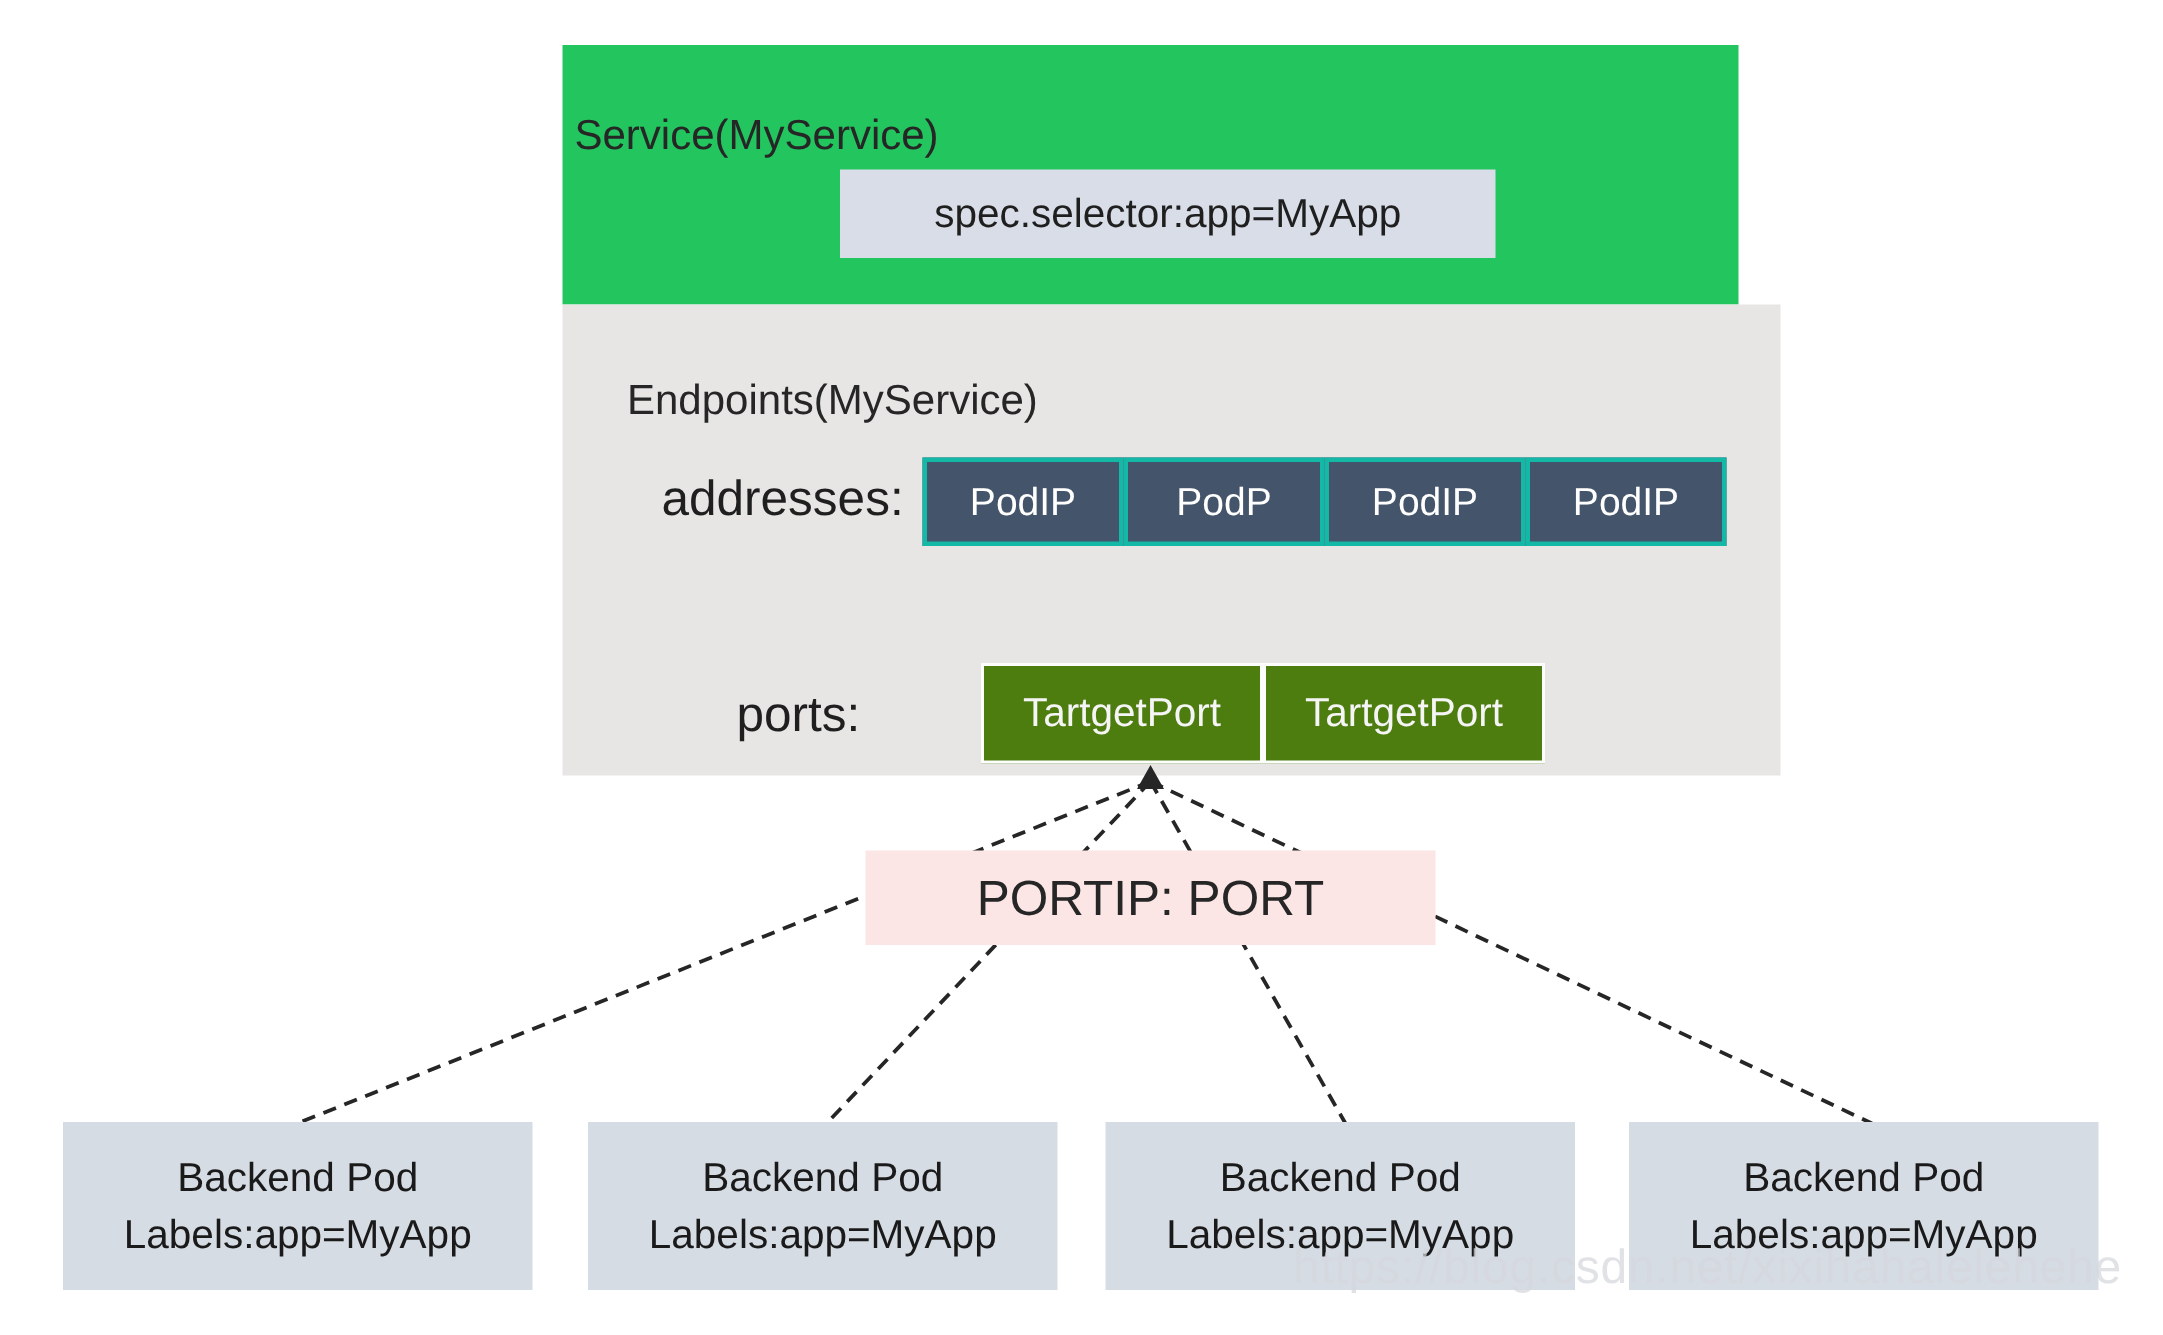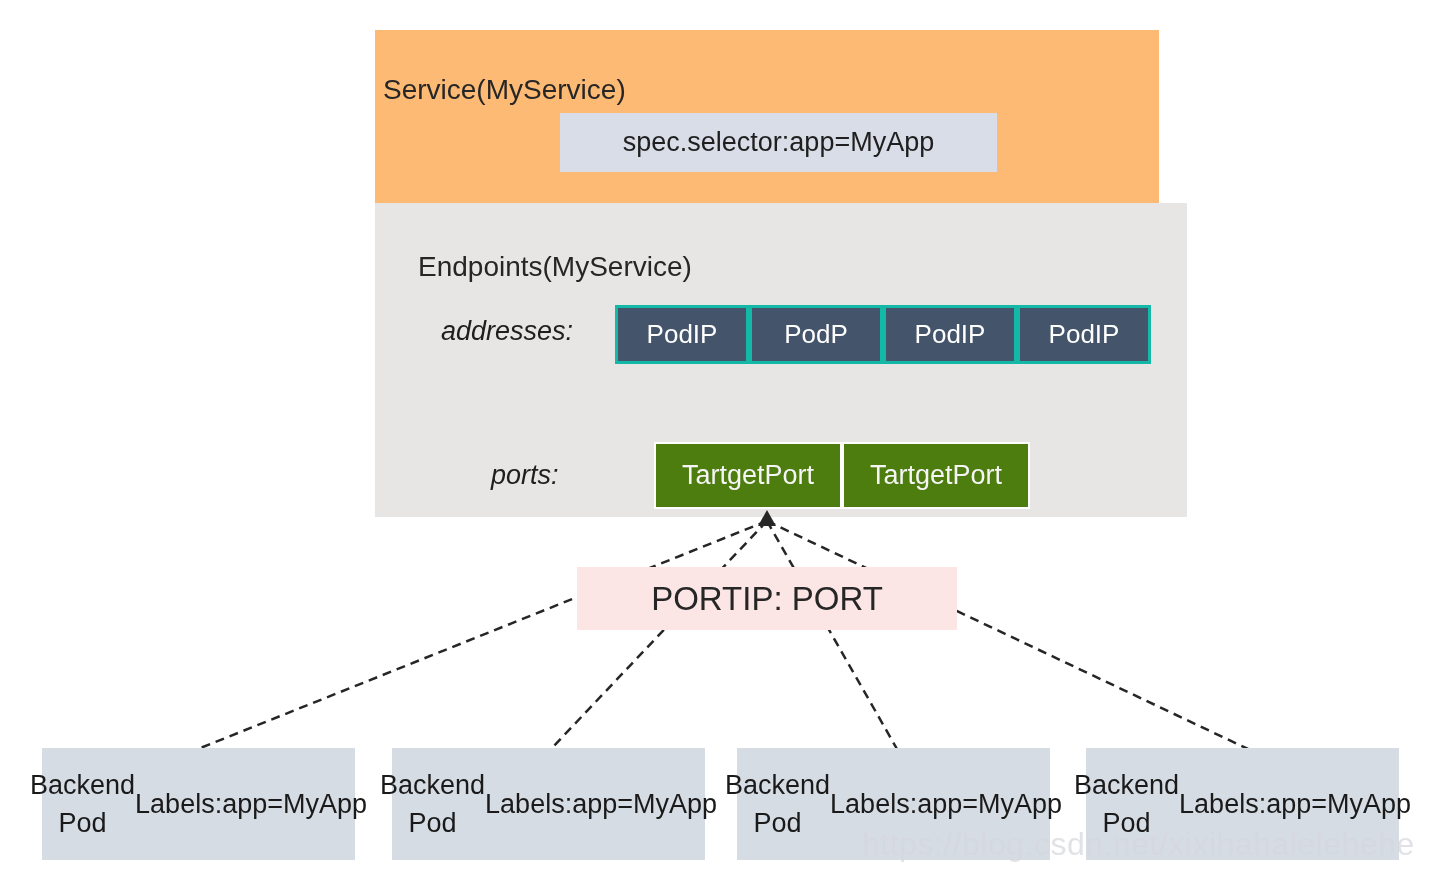--- a/index.html
+++ b/index.html
@@ -19,21 +19,21 @@
   
   .service-box {
     position: absolute;
     left: 375px; top: 30px;
     width: 784px; height: 487px;
   }
   .service-header {
     position: absolute;
     left: 0; top: 0;
     width: 784px; height: 173px;
-    background: #fdba74;
+    background: #22c55e;
   }
   .service-title {
     position: absolute;
     left: 8px; top: 44px;
     font-size: 28px;
     color: #262626;
     white-space: nowrap;
   }
   .selector-chip {
     position: absolute;
@@ -55,24 +55,23 @@
   }
   .endpoints-title {
     position: absolute;
     left: 43px; top: 48px;
     font-size: 28px;
     color: #262626;
     white-space: nowrap;
   }
   .row-label {
     position: absolute;
-    font-size: 27px;
+    font-size: 33px;
     color: #1f1f1f;
     white-space: nowrap;
-    font-style: italic;
   }
   .addresses-label { left: 66px; top: 102px; height: 53px; line-height: 53px; }
   .ports-label     { left: 116px; top: 241px; height: 63px; line-height: 63px; }
 
   .addresses-row {
     position: absolute;
     left: 240px; top: 102px;
     display: flex;
   }
   .addr-chip {
@@ -137,21 +136,21 @@
   }
 
   
   .pod {
     position: absolute;
     top: 748px;
     width: 313px; height: 112px;
     background: #d6dce4;
     z-index: 2;
     display: flex;
-    flex-direction: row;
+    flex-direction: column;
     align-items: center;
     justify-content: center;
     font-size: 27px;
     line-height: 38px;
     color: #1a1a1a;
     text-align: center;
   }
   .pod-1 { left: 42px; }
   .pod-2 { left: 392px; }
   .pod-3 { left: 737px; }

